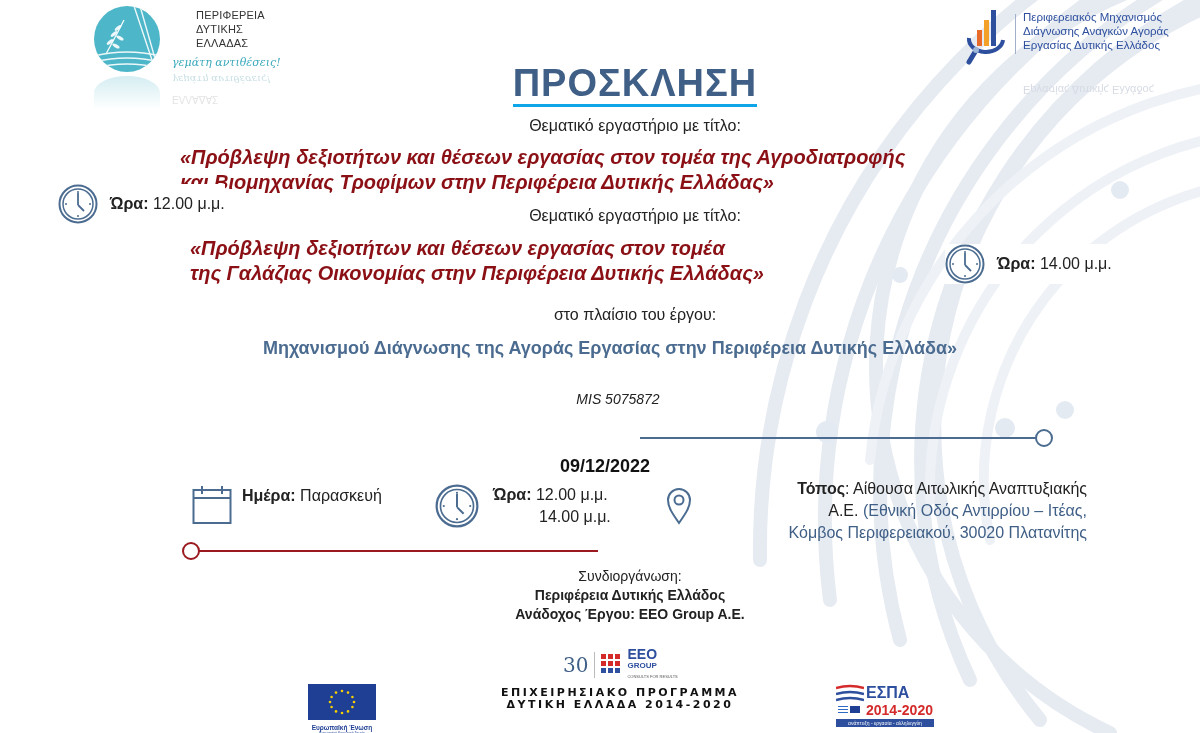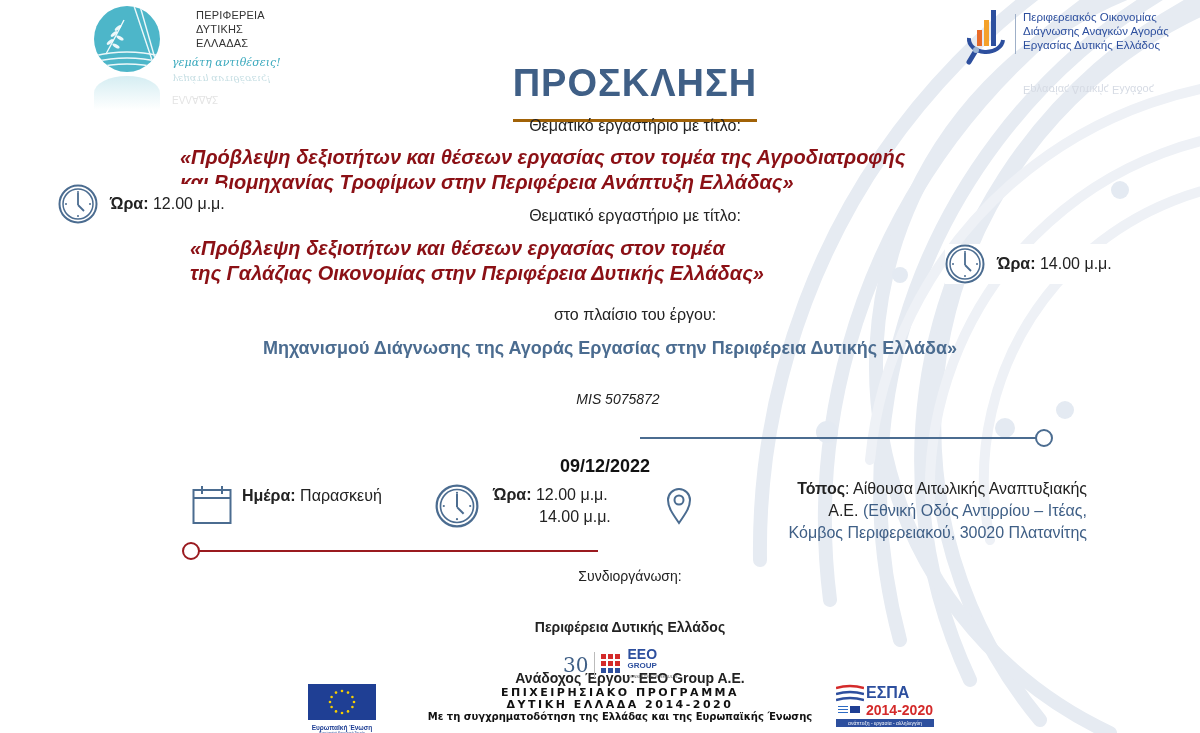--- a/index.html
+++ b/index.html
@@ -18,21 +18,21 @@
   .pde-slogan-ref { position:absolute; left:80px; top:72px; font-family:"DejaVu Serif", serif; font-style:italic; font-size:10px; color:#c7dfe4; transform:scaleY(-1); }
   .pde-text-ref { position:absolute; left:80px; top:92px; font-size:10px; color:#e4e4e4; transform:scaleY(-1); }
 
   .pmd-logo { left:965px; top:6px; width:235px; height:100px; }
   .pmd-icon { position:absolute; left:0; top:2px; width:42px; height:58px; }
   .pmd-divider { position:absolute; left:50px; top:8px; width:1px; height:40px; background:#9fb0c8; }
   .pmd-text { position:absolute; left:58px; top:4px; font-size:11.5px; line-height:14px; color:#2d4f9e; }
   .pmd-ref { position:absolute; left:58px; top:78px; font-size:11px; color:#d6dbe4; transform:scaleY(-1); }
 
   .title { left:0; width:1270px; top:62px; text-align:center; font-size:38px; font-weight:bold; color:#3f5f86; letter-spacing:1px; }
-  .title span { border-bottom:3px solid #a16207; padding-bottom:15px; }
+  .title span { border-bottom:3px solid #0ea5e9; padding-bottom:0px; }
 
   .subtitle { width:1270px; left:0; text-align:center; font-size:16px; color:#222; }
   .red-title { text-align:left; font-size:20px; font-weight:bold; font-style:italic; color:#8b1015; line-height:25px; }
   .blue-title { text-align:center; font-size:18px; font-weight:bold; color:#4b6c90; line-height:23px; }
 
   .time-box { display:flex; align-items:center; gap:12px; background:#fff; }
   .clock { width:40px; height:40px; }
   .time-text { font-size:16px; color:#222; }
   .time-text b { font-weight:bold; }
 
@@ -40,21 +40,21 @@
   .hline-blue { left:640px; top:437px; width:398px; height:2px; background:#4b6c90; }
   .hcircle-blue { left:1035px; top:429px; width:18px; height:18px; border:2.5px solid #4b6c90; border-radius:50%; background:#fff; }
   .hline-red { left:190px; top:550px; width:408px; height:2px; background:#9a1a1f; }
   .hcircle-red { left:182px; top:542px; width:18px; height:18px; border:2.5px solid #9a1a1f; border-radius:50%; background:#fff; }
 
   .info-text { font-size:16px; color:#222; line-height:22px; }
   .info-text b { font-weight:bold; }
   .addr { color:#3f5f86; }
 
   .org { left:430px; width:400px; top:567px; text-align:center; font-size:14px; line-height:19px; }
-  .org .bold { font-weight:bold;margin-top:32px; }
+  .org .bold { font-weight:bold; }
 
   .footer-text { left:390px; top:687px; width:460px; text-align:center; font-family:"DejaVu Sans", sans-serif; font-weight:bold; color:#111; }
   .ft1 { font-size:11px; letter-spacing:2.5px; line-height:12px; }
   .ft2 { font-size:10px; line-height:12px; }
 </style>
 </head>
 <body>
 
 <svg class="bg-deco" width="1200" height="733" viewBox="0 0 1200 733">
   <g fill="none" stroke="#e6ebf2" stroke-width="14" stroke-linecap="round">
@@ -114,33 +114,33 @@
   <svg class="pmd-icon" viewBox="0 0 42 58">
     <rect x="12" y="22" width="5" height="16" fill="#e86b2a"></rect>
     <rect x="19" y="12" width="5" height="26" fill="#f4a12a"></rect>
     <rect x="26" y="2" width="5" height="36" fill="#2d4f9e"></rect>
     <path d="M 4 30 A 17 13 0 0 0 38 32" fill="none" stroke="#2d4f9e" stroke-width="4"></path>
     <line x1="10" y1="44" x2="4" y2="54" stroke="#2d4f9e" stroke-width="5" stroke-linecap="round"></line>
     <circle cx="11" cy="42" r="3" fill="#9fb7d8"></circle>
   </svg>
   <div class="pmd-divider"></div>
   <div class="pmd-text">
-    <div>Περιφερειακός Οικονομίας</div>
+    <div>Περιφερειακός Μηχανισμός</div>
     <div>Διάγνωσης Αναγκών Αγοράς</div>
     <div>Εργασίας Δυτικής Ελλάδος</div>
   </div>
   <div class="pmd-ref">Εργασίας Δυτικής Ελλάδος</div>
 </div>
 
 <div class="abs title"><span>ΠΡΟΣΚΛΗΣΗ</span></div>
 
 <div class="abs subtitle" style="top:117px;">Θεματικό εργαστήριο με τίτλο:</div>
 <div class="abs red-title" style="left:180px; width:900px; top:145px;">
   <div>«Πρόβλεψη δεξιοτήτων και θέσεων εργασίας στον τομέα της Αγροδιατροφής</div>
-  <div>και Βιομηχανίας Τροφίμων στην Περιφέρεια Ανάπτυξη Ελλάδας»</div>
+  <div>και Βιομηχανίας Τροφίμων στην Περιφέρεια Δυτικής Ελλάδας»</div>
 </div>
 <div class="abs time-box" style="left:58px; top:184px;">
   <svg class="clock" viewBox="0 0 40 40">
     <circle cx="20" cy="20" r="18.5" fill="none" stroke="#4b6c90" stroke-width="2"></circle>
     <circle cx="20" cy="20" r="15" fill="none" stroke="#4b6c90" stroke-width="1.5"></circle>
     <line x1="20" y1="9" x2="20" y2="21" stroke="#4b6c90" stroke-width="1.8"></line>
     <line x1="20" y1="21" x2="26" y2="27" stroke="#4b6c90" stroke-width="1.8"></line>
     <circle cx="20" cy="8" r="1" fill="#4b6c90"></circle>
       <circle cx="20" cy="32" r="1" fill="#4b6c90"></circle>
     <circle cx="8" cy="20" r="1" fill="#4b6c90"></circle>
@@ -268,21 +268,20 @@
         <circle cx="28" cy="8.6" r="1.3"></circle>
     </g>
   </svg>
   <div style="font-size:6.5px; color:#1f3f94; font-weight:bold; text-align:center; line-height:7px;">Ευρωπαϊκή Ένωση</div>
   <div style="font-size:3.5px; color:#1f3f94; text-align:center;">Ευρωπαϊκό Κοινωνικό Ταμείο</div>
 </div>
 
 <div class="abs footer-text">
   <div class="ft1">ΕΠΙΧΕΙΡΗΣΙΑΚΟ ΠΡΟΓΡΑΜΜΑ</div>
   <div class="ft1">ΔΥΤΙΚΗ ΕΛΛΑΔΑ 2014-2020</div>
-  <div class="ft2">Με τη συγχρηματοδότηση της Ελλάδας και της Ευρωπαϊκής Ένωσης</div>
 </div>
 
 <div class="abs" style="left:836px; top:682px; width:98px; height:46px;">
   <svg class="abs" style="left:0; top:2px;" width="28" height="22" viewBox="0 0 28 22">
     <path d="M0 4 Q 14 0 28 4" stroke="#d42a2a" stroke-width="2.5" fill="none"></path>
     <path d="M0 10 Q 14 6 28 10" stroke="#2d4f9e" stroke-width="2.5" fill="none"></path>
     <path d="M0 16 Q 14 12 28 16" stroke="#2d4f9e" stroke-width="2.5" fill="none"></path>
   </svg>
   <div class="abs" style="left:30px; top:0; font-size:16px; font-weight:bold; color:#2d4f9e; line-height:22px;">ΕΣΠΑ</div>
   <div class="abs" style="left:2px; top:24px; width:10px; height:7px; background:repeating-linear-gradient(#2d6bc4 0 1.4px,#fff 1.4px 2.8px);"></div>

